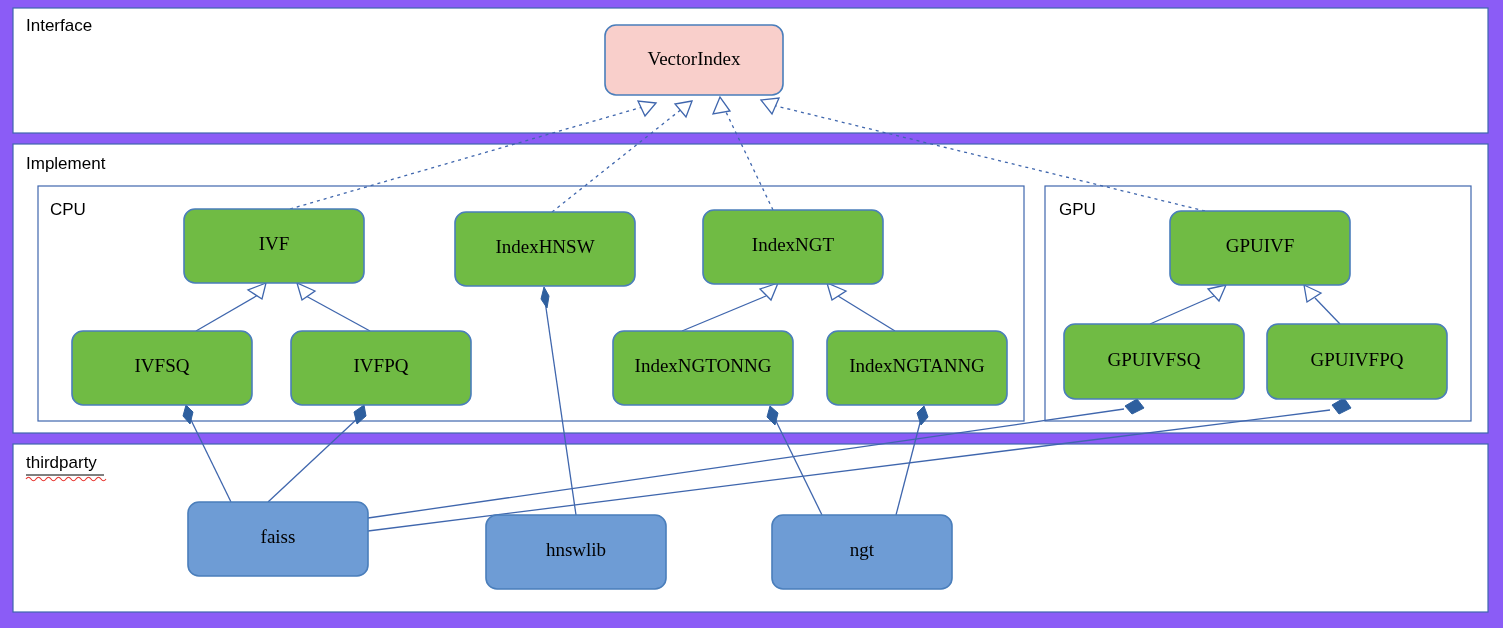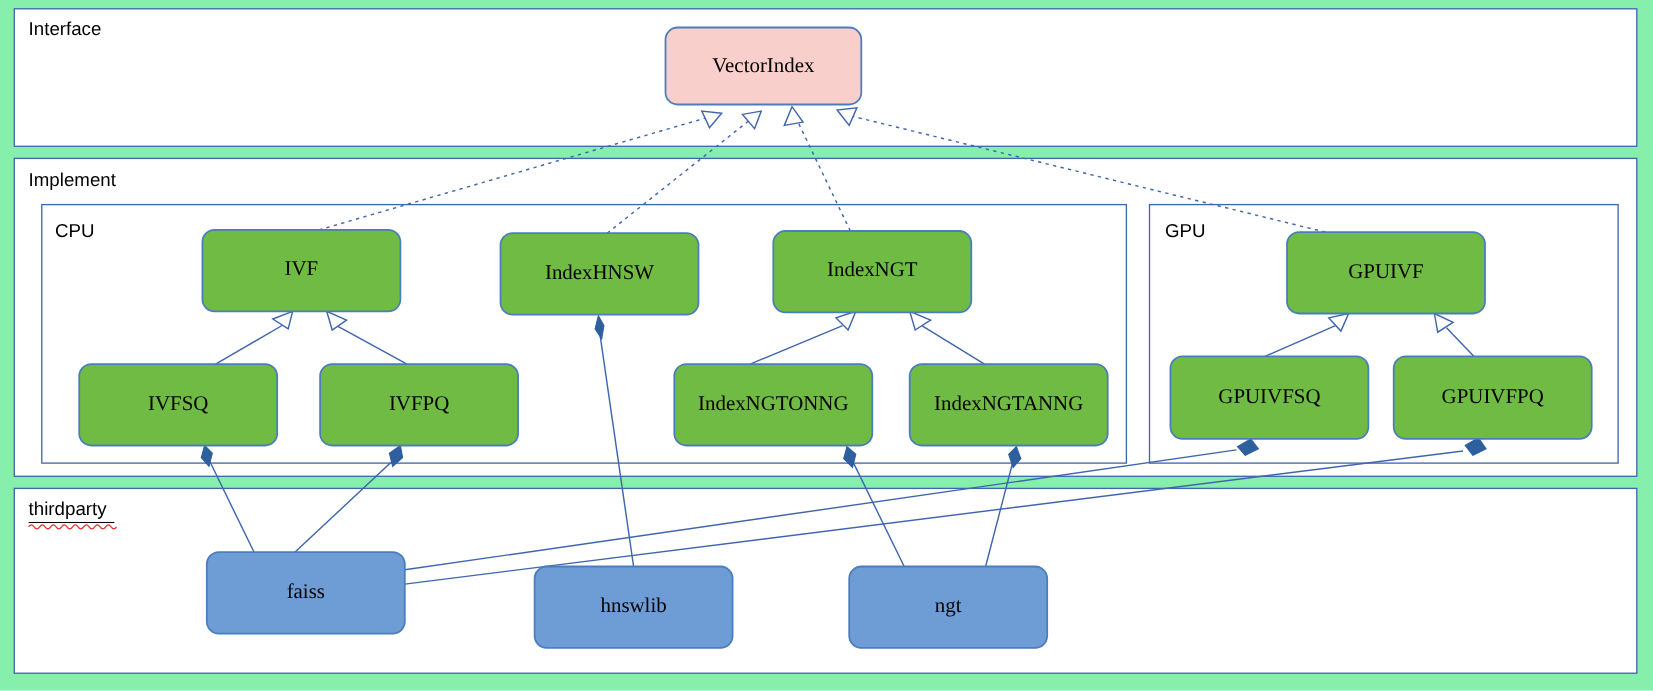--- a/index.html
+++ b/index.html
@@ -11,21 +11,21 @@
   body {
     font-family: "Liberation Sans", sans-serif;
     width: 1503px;
     height: 628px;
     overflow: hidden;
   }
   #diagram-root {
     position: relative;
     width: 1503px;
     height: 628px;
-    background: #86efac;
+    background: #8b5cf6;
   }
   svg#diagram-svg {
     position: absolute;
     left: 0;
     top: 0;
     width: 1503px;
     height: 628px;
     display: block;
   }
   .group-frame {

